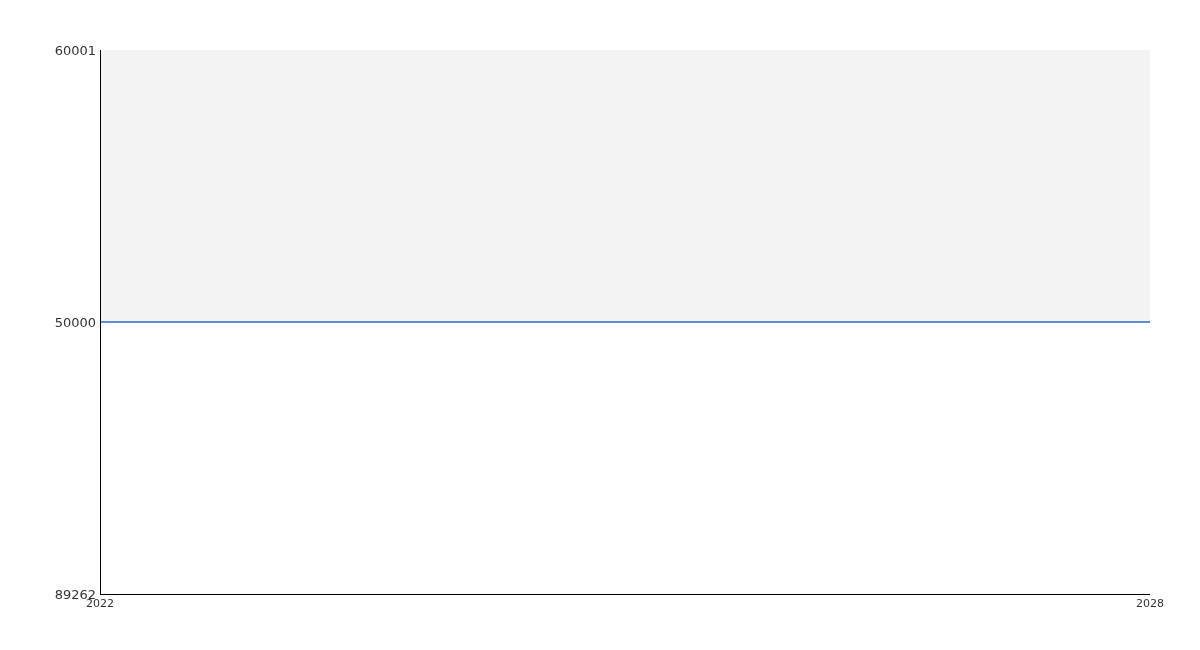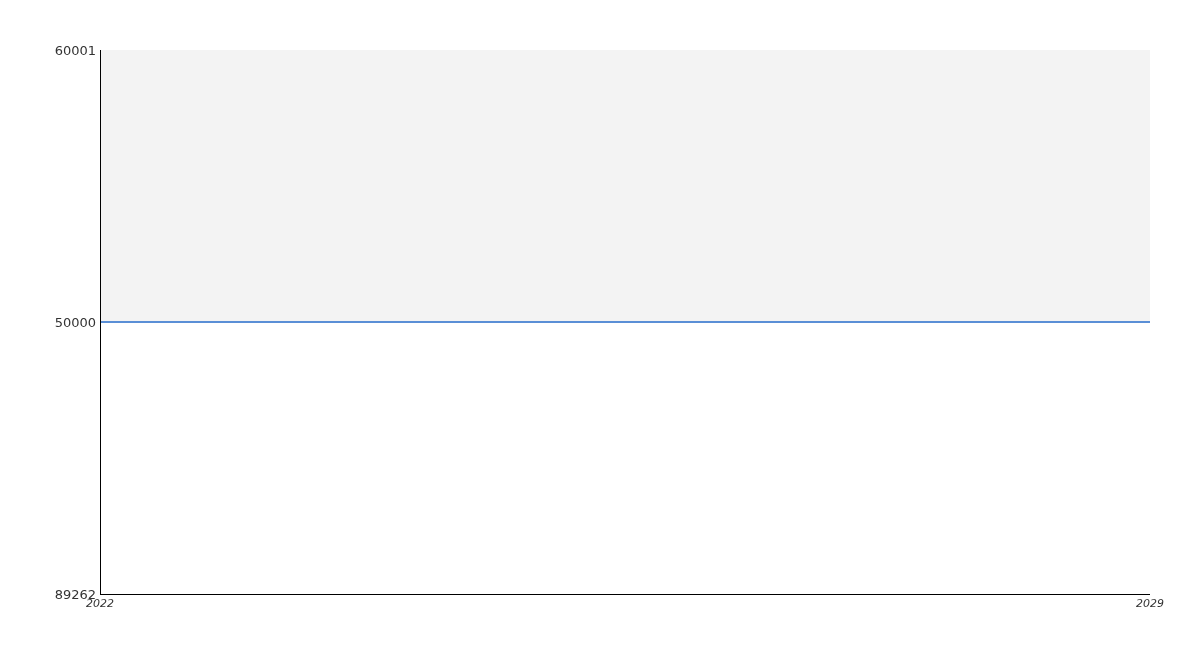--- a/index.html
+++ b/index.html
@@ -64,34 +64,33 @@
     line-height: 1;
     transform: translateY(-50%);
   }
   .x-tick {
     position: absolute;
     top: 598px;
     font-size: 11px;
     color: #333;
     line-height: 1;
     transform: translateX(-50%);
-    font-style: italic;
   }
 </style>
 </head>
 <body>
 
 <div class="chart-wrap">
 
 
   <div class="plot-area">
     <div class="plot-fill-top"></div>
     <div class="series-line"></div>
   </div>
 
   <div class="y-tick" style="top:50px;">60001</div>
   <div class="y-tick" style="top:322px;">50000</div>
   <div class="y-tick" style="top:594px;">89262</div>
 
   <div class="x-tick" style="left:100px;">2022</div>
-  <div class="x-tick" style="left:1150px;">2029</div>
+  <div class="x-tick" style="left:1150px;">2028</div>
 
 </div>
 
 </body></html>

